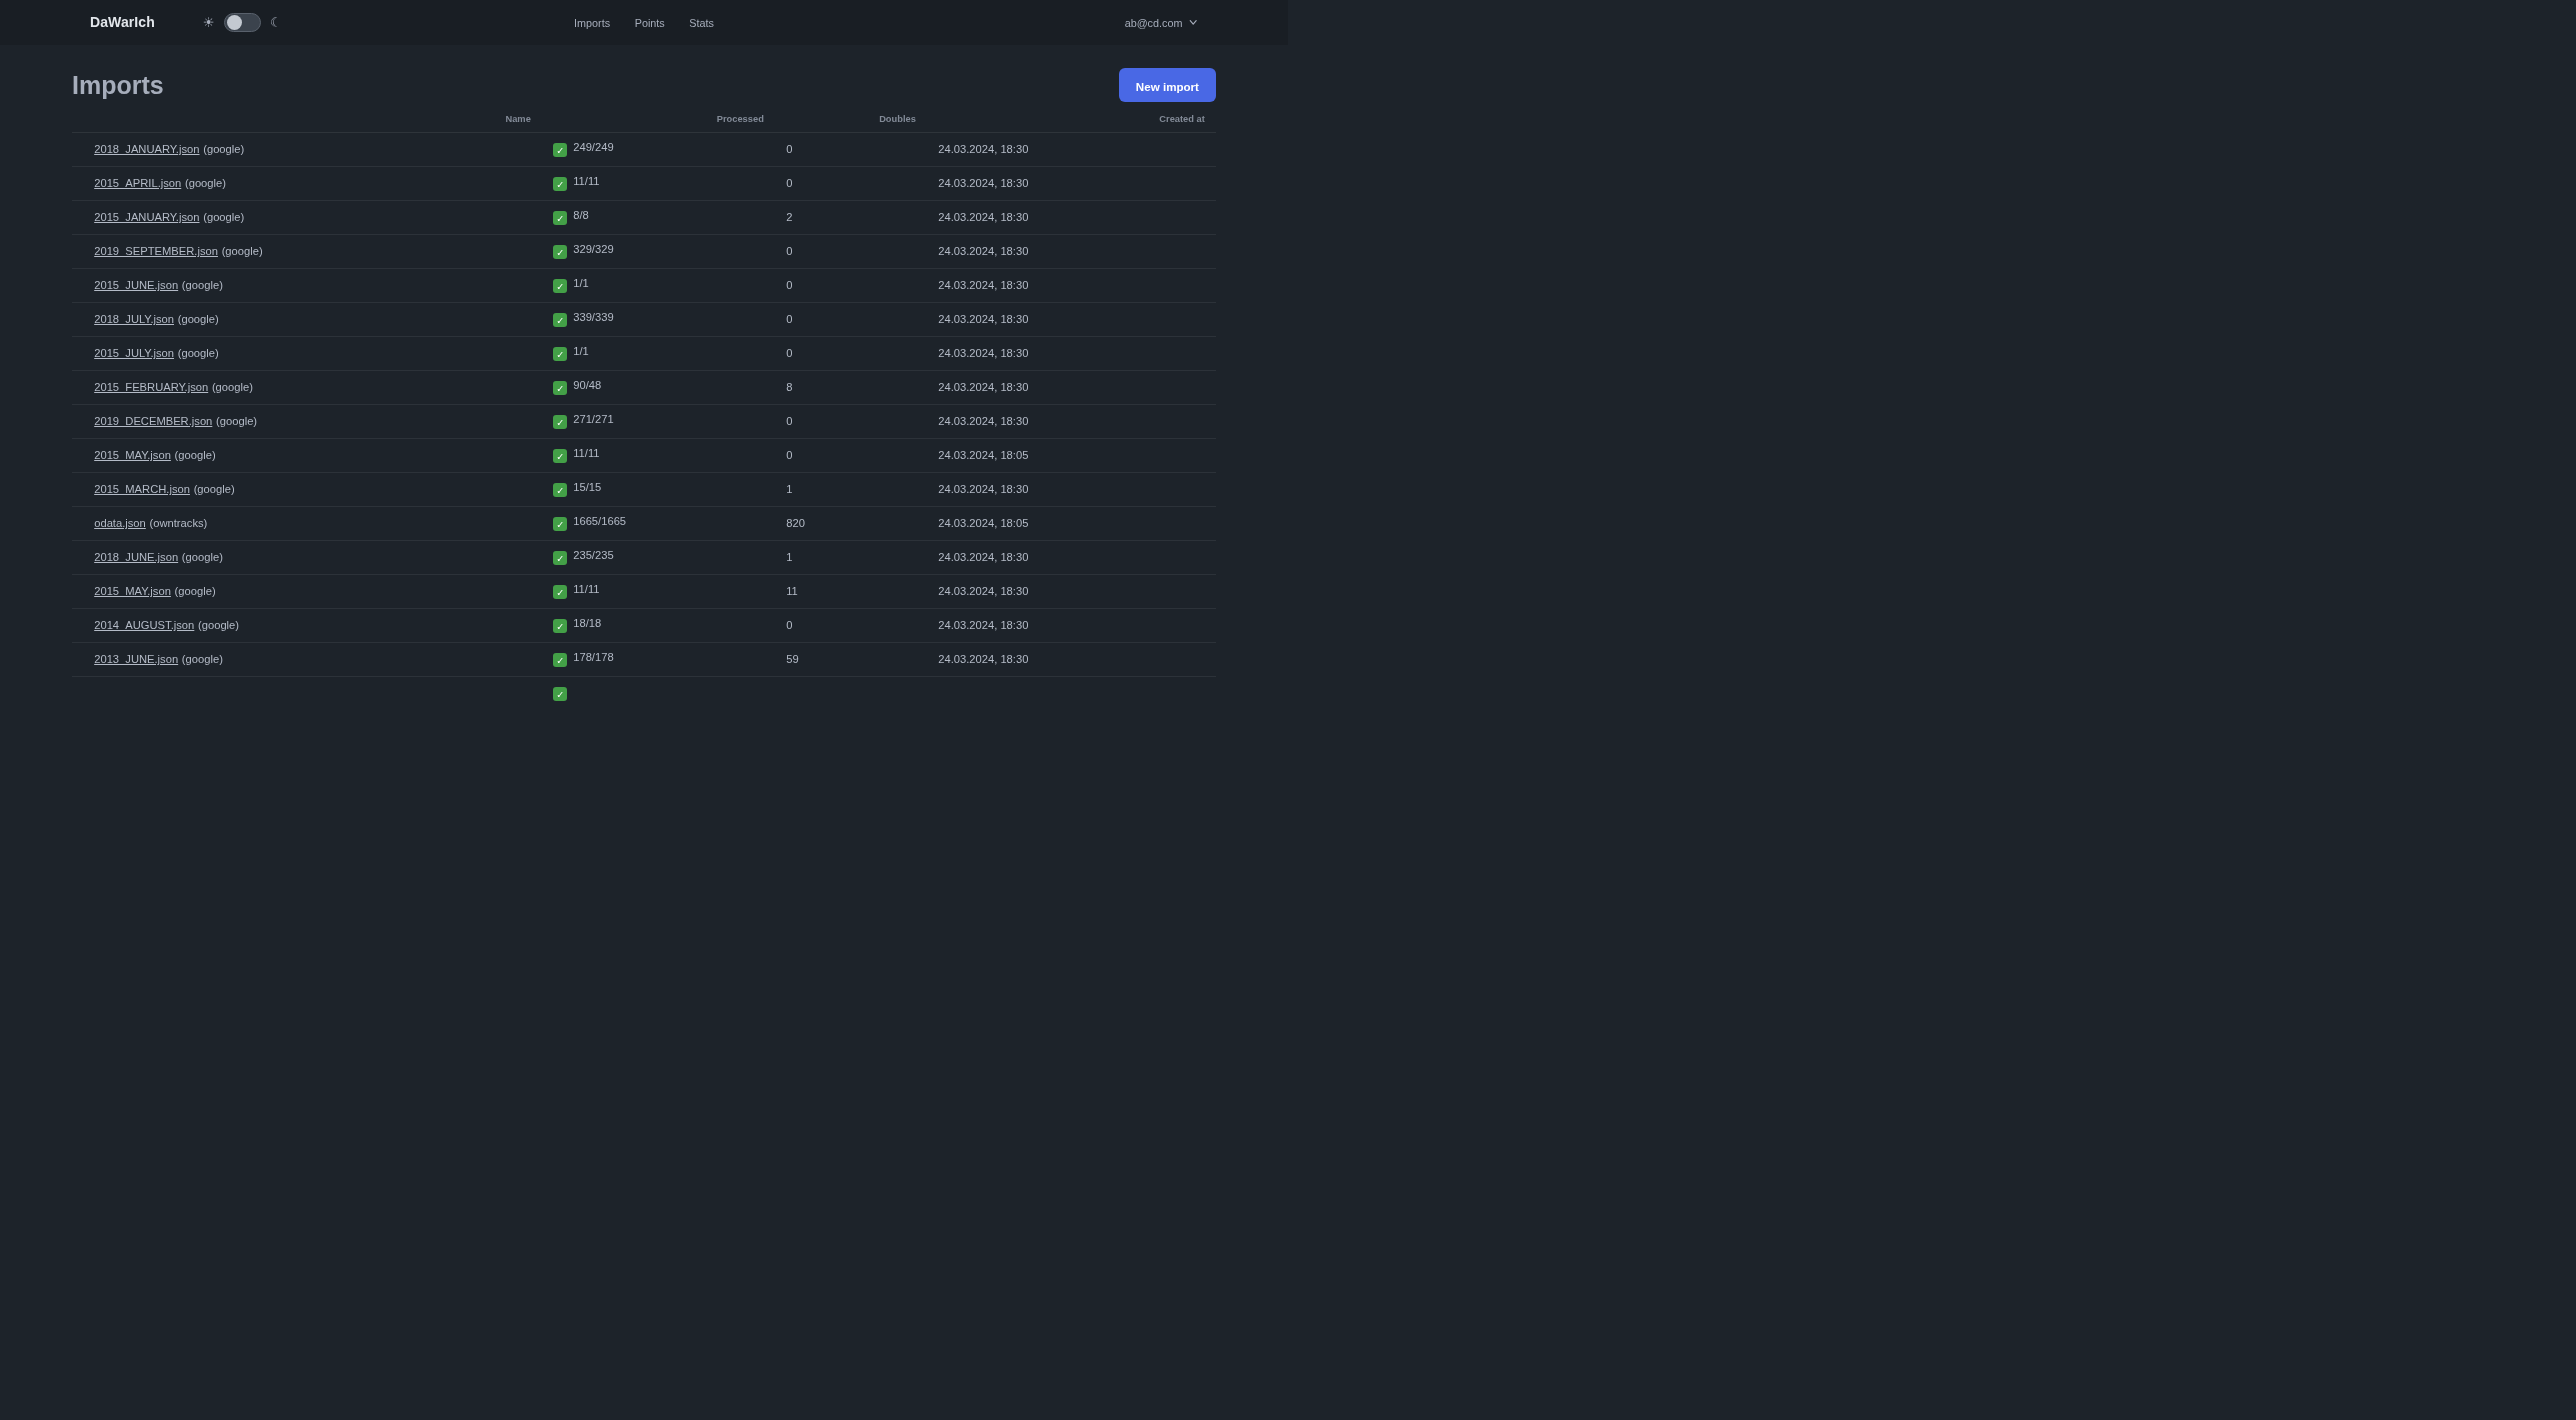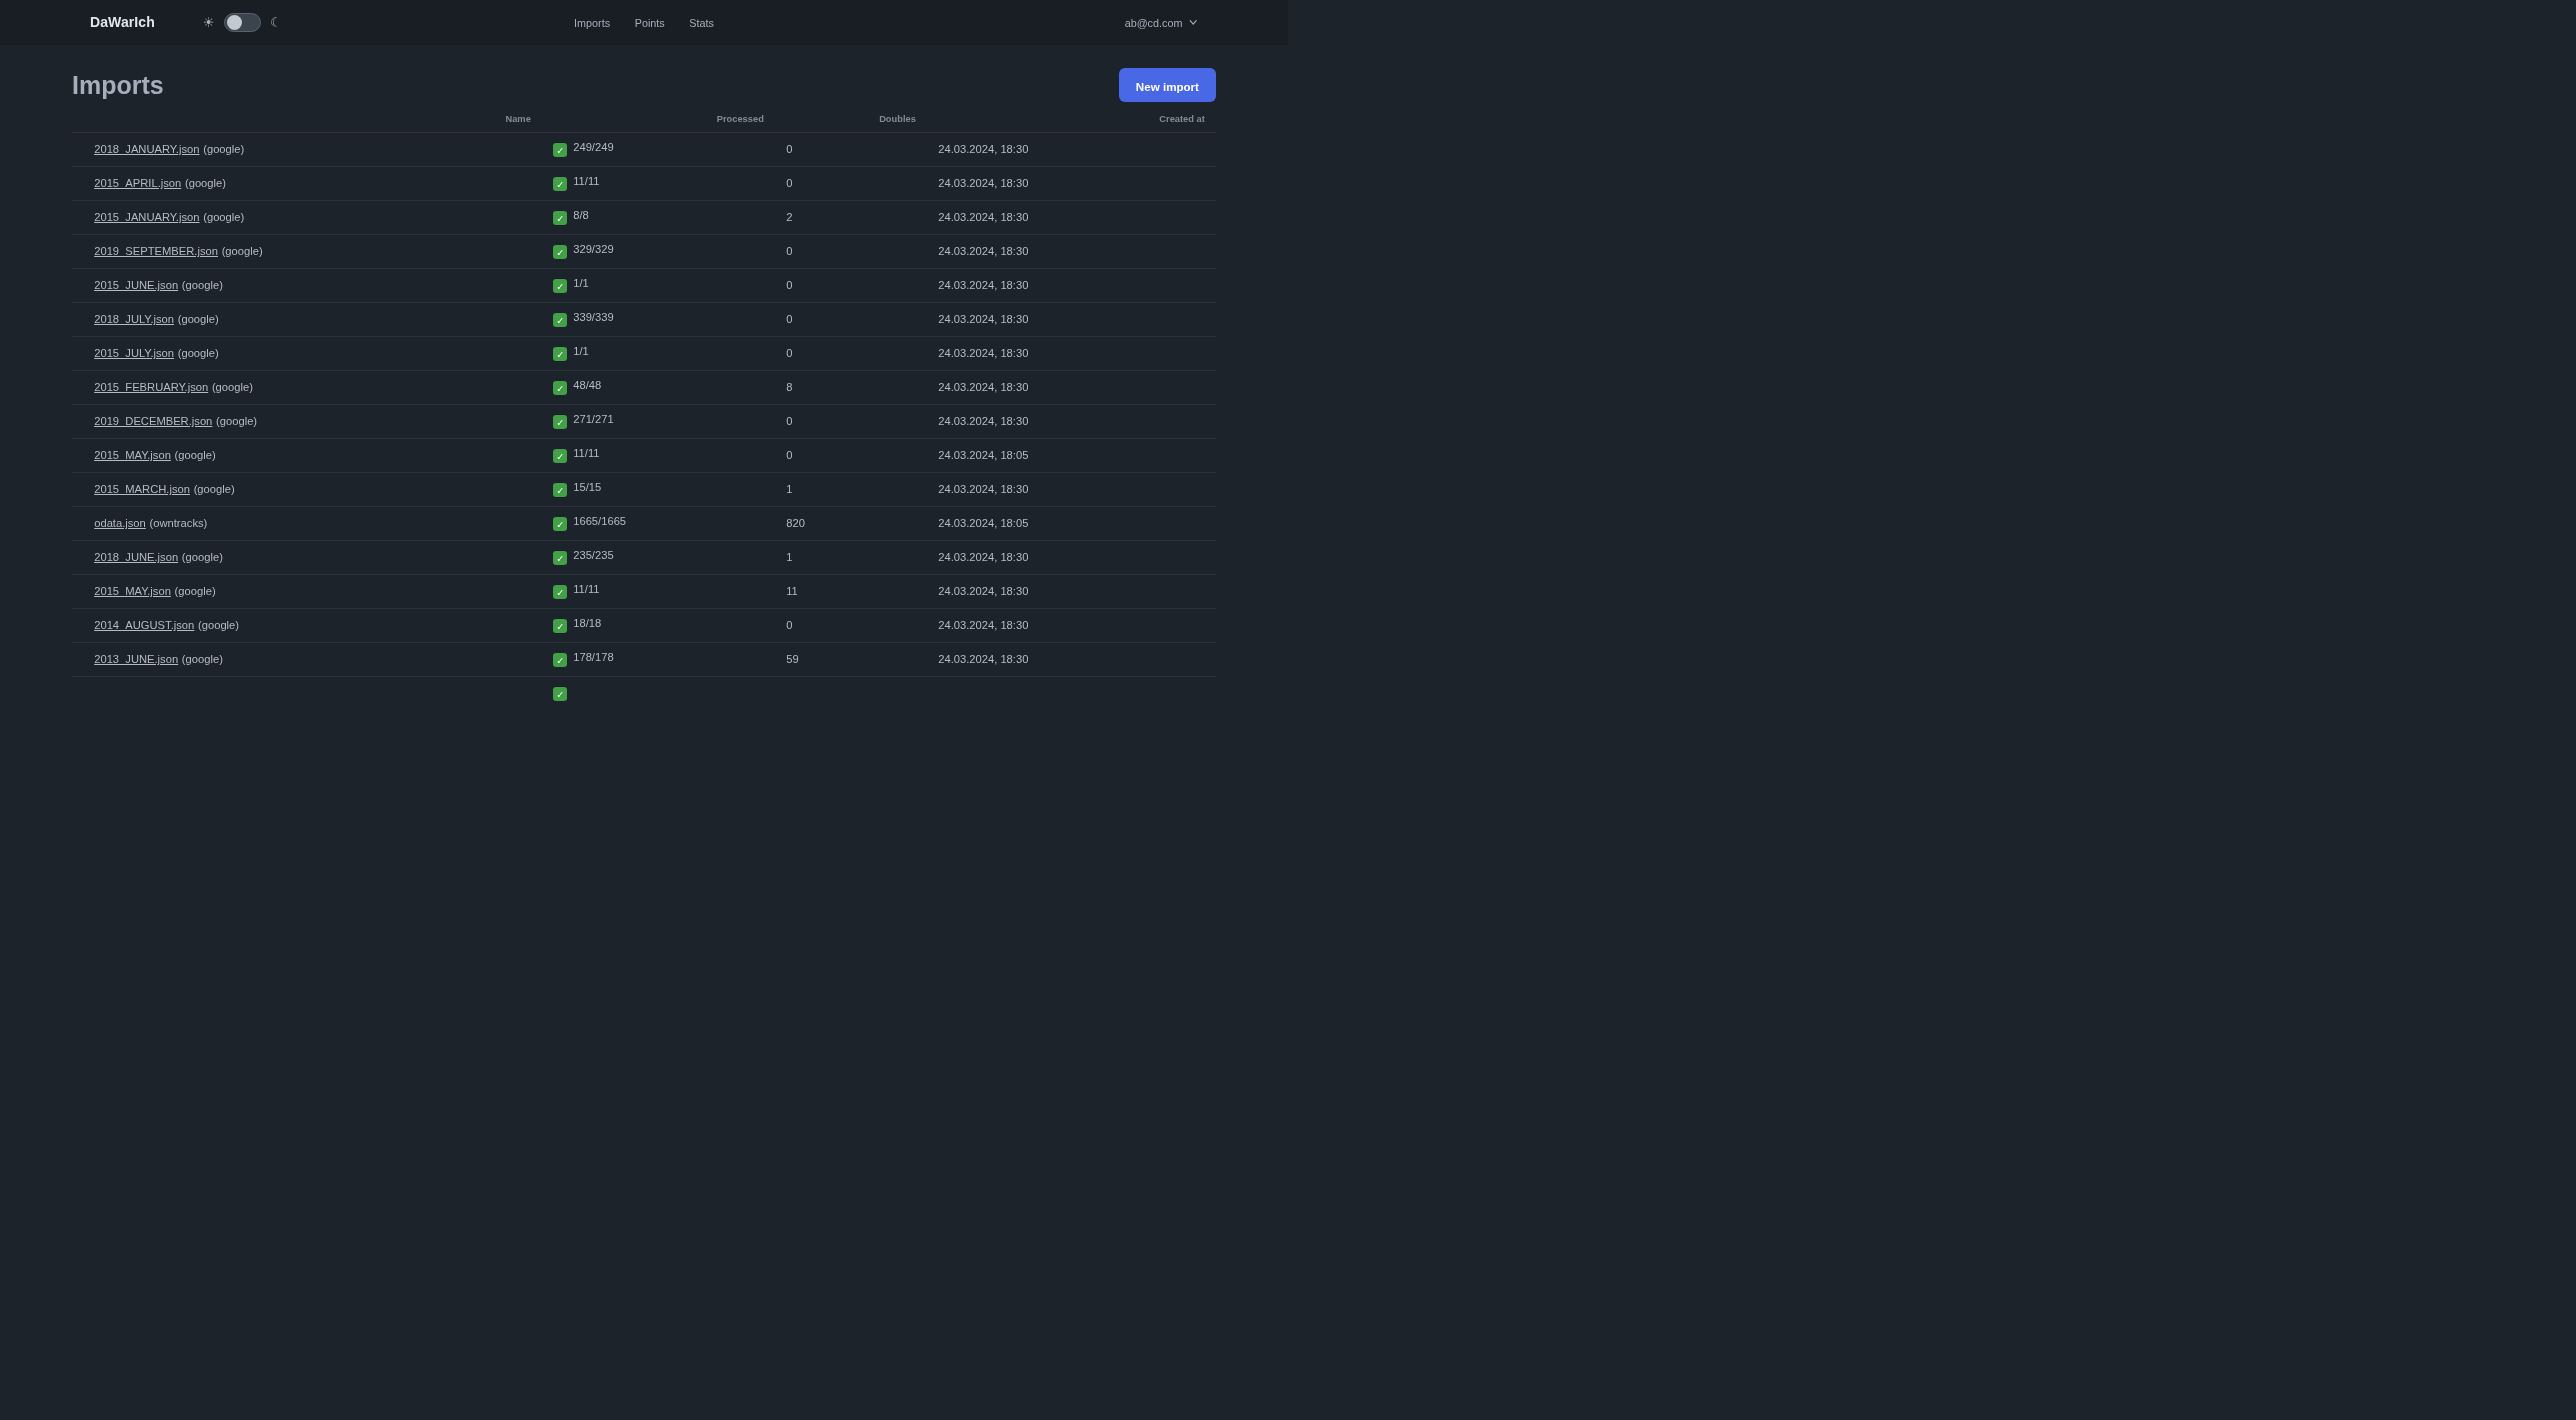--- a/index.html
+++ b/index.html
@@ -216,21 +216,21 @@
       <span class="check">✓</span><span>1/1</span>
     </td>
     <td>0</td>
     <td>24.03.2024, 18:30</td>
   </tr>
         <tr class="import-row">
     <td>
       <a class="file-link">2015_FEBRUARY.json</a><span class="source">(google)</span>
     </td>
     <td>
-      <span class="check">✓</span><span>48/48</span>
+      <span class="check">✓</span><span>90/48</span>
     </td>
     <td>8</td>
     <td>24.03.2024, 18:30</td>
   </tr>
         <tr class="import-row">
     <td>
       <a class="file-link">2019_DECEMBER.json</a><span class="source">(google)</span>
     </td>
     <td>
       <span class="check">✓</span><span>271/271</span>

